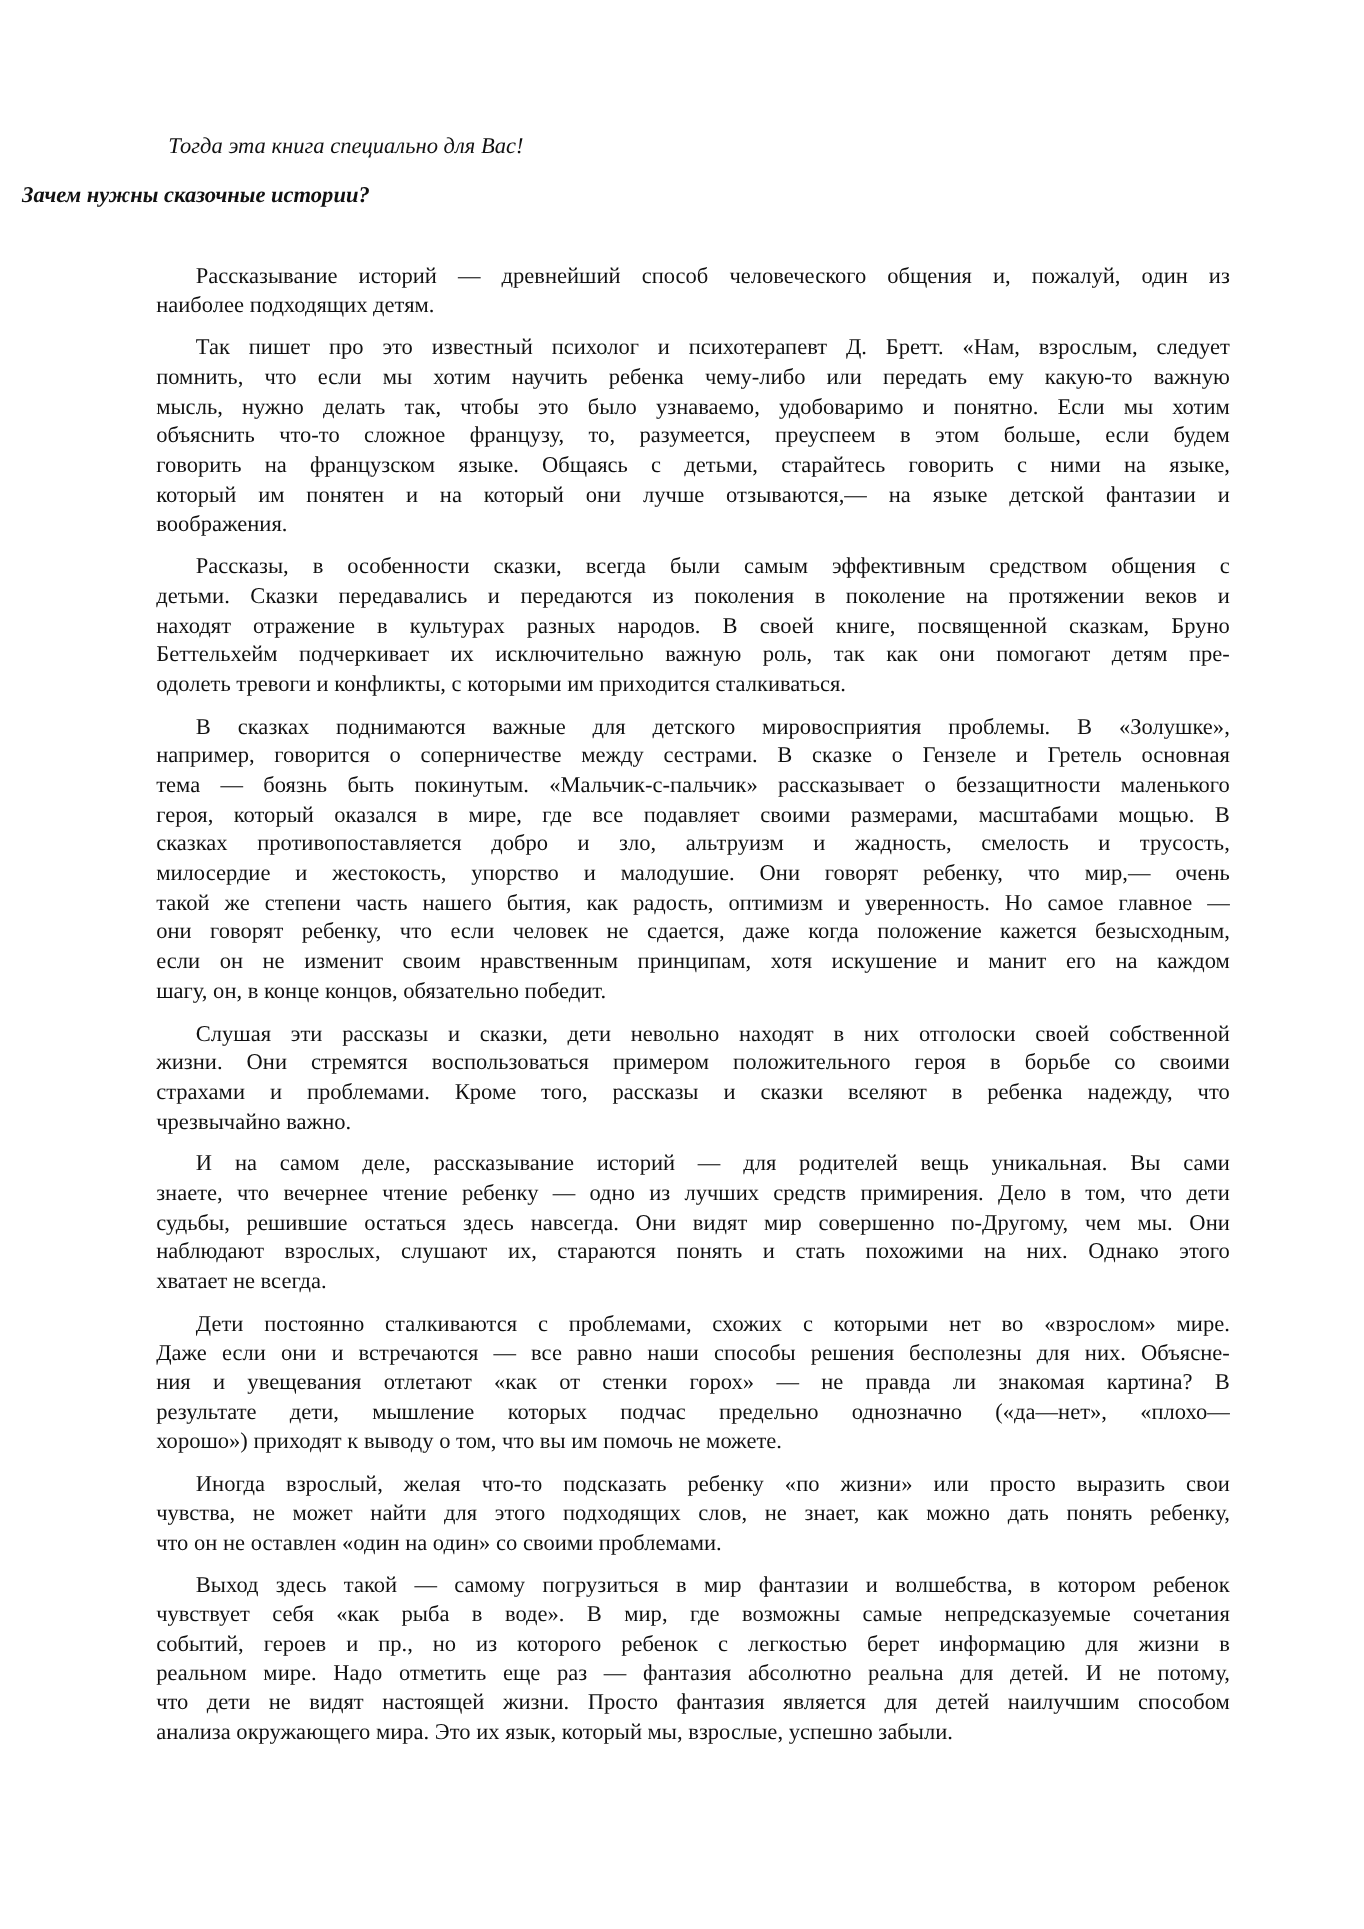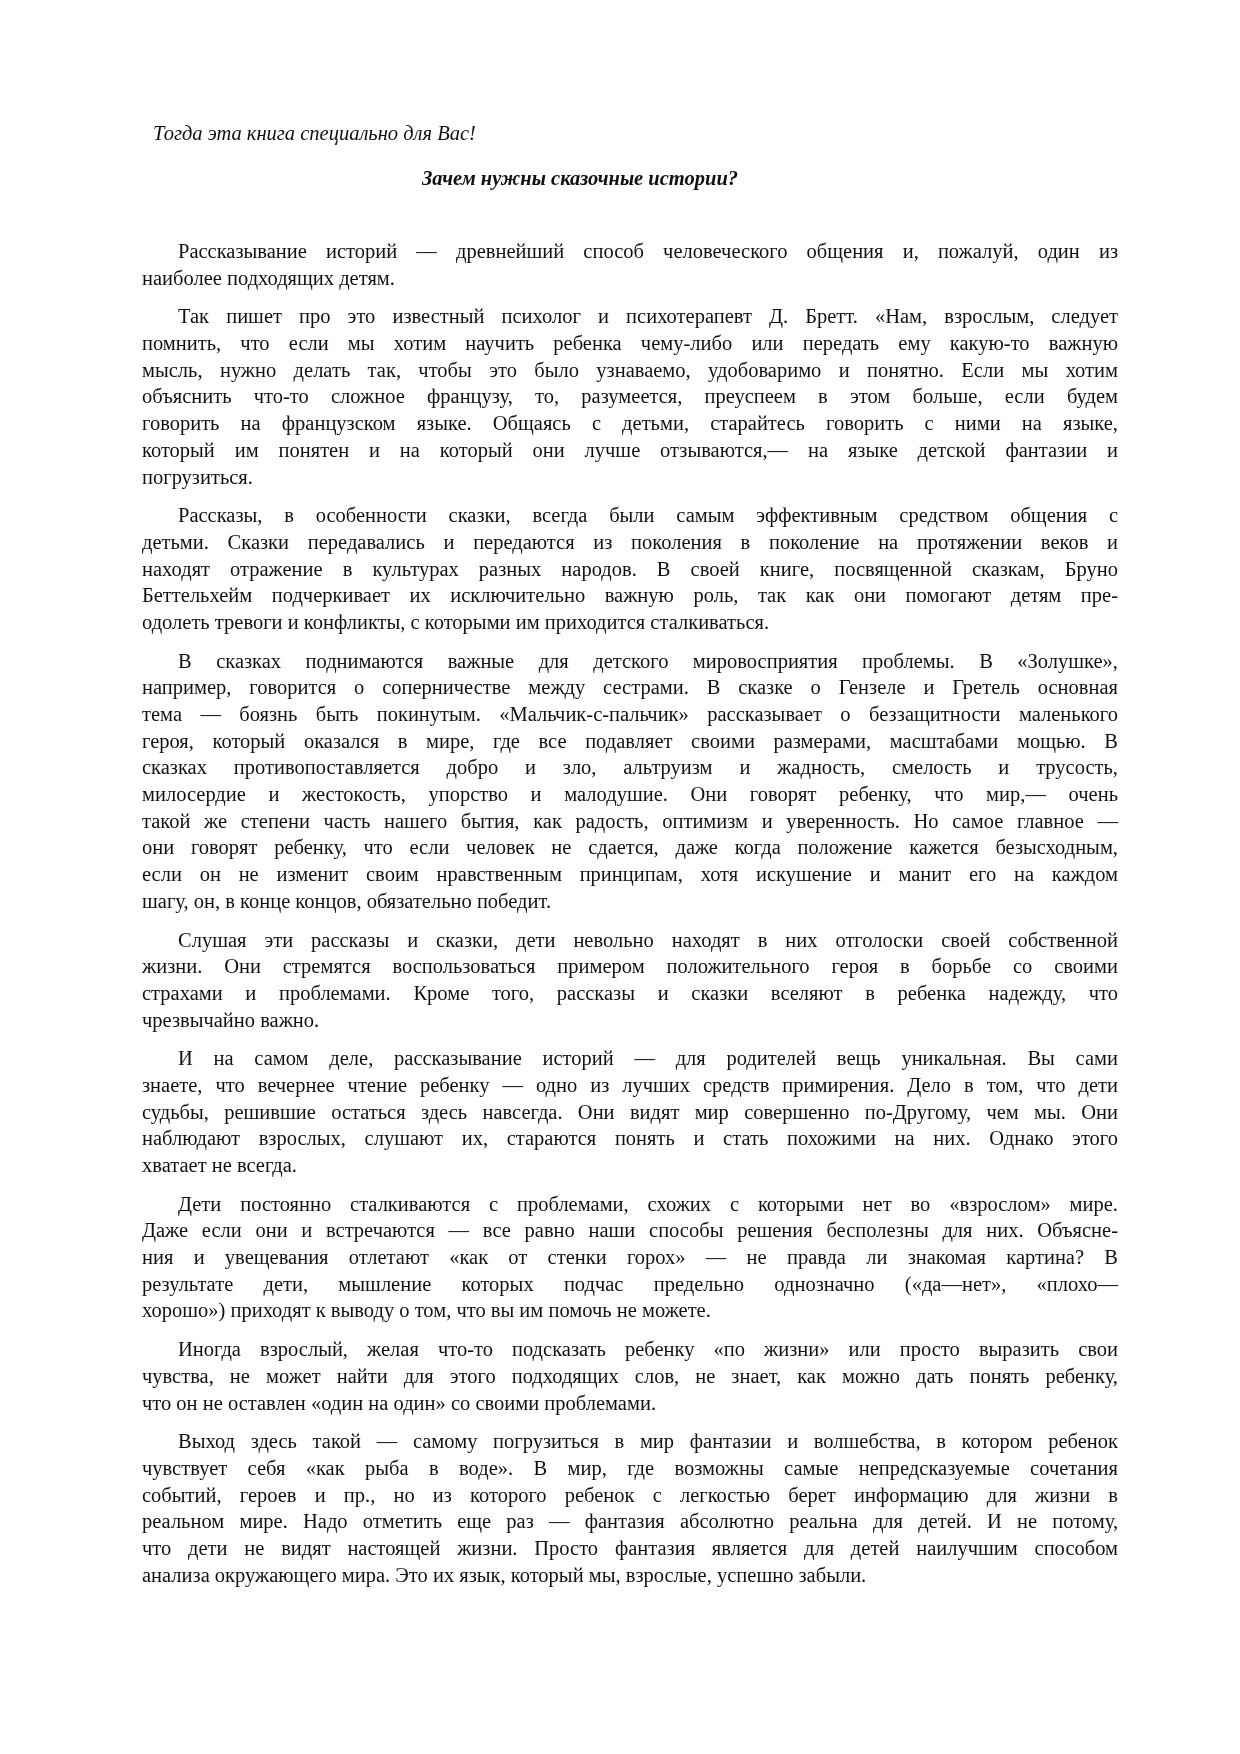--- a/index.html
+++ b/index.html
@@ -30,21 +30,20 @@
       font-size: 20.5px;
       line-height: 26px;
       white-space: nowrap;
       margin-top: 20px;
     }
     .section-title {
       position: absolute;
       left: 0;
       width: 1140px;
       top: 165px;
-      text-align: center;
       font-style: italic;
       font-weight: bold;
       font-size: 20.5px;
       line-height: 26px;
       padding-left: 20px;
       box-sizing: border-box;
     }
     .body-text {
       position: absolute;
       left: 130px;
@@ -81,21 +80,21 @@
         <span class="line first">Рассказывание историй — древнейший способ человеческого общения и, пожалуй, один из</span>
         <span class="line last">наиболее подходящих детям.</span>
       </div>
       <div class="paragraph">
         <span class="line first">Так пишет про это известный психолог и психотерапевт Д. Бретт. «Нам, взрослым, следует</span>
         <span class="line">помнить, что если мы хотим научить ребенка чему-либо или передать ему какую-то важную</span>
         <span class="line">мысль, нужно делать так, чтобы это было узнаваемо, удобоваримо и понятно. Если мы хотим</span>
         <span class="line">объяснить что-то сложное французу, то, разумеется, преуспеем в этом больше, если будем</span>
         <span class="line">говорить на французском языке. Общаясь с детьми, старайтесь говорить с ними на языке,</span>
         <span class="line">который им понятен и на который они лучше отзываются,— на языке детской фантазии и</span>
-        <span class="line last">погрузиться.</span>
+        <span class="line last">воображения.</span>
       </div>
       <div class="paragraph">
         <span class="line first">Рассказы, в особенности сказки, всегда были самым эффективным средством общения с</span>
         <span class="line">детьми. Сказки передавались и передаются из поколения в поколение на протяжении веков и</span>
         <span class="line">находят отражение в культурах разных народов. В своей книге, посвященной сказкам, Бруно</span>
         <span class="line">Беттельхейм подчеркивает их исключительно важную роль, так как они помогают детям пре-</span>
         <span class="line last">одолеть тревоги и конфликты, с которыми им приходится сталкиваться.</span>
       </div>
       <div class="paragraph">
         <span class="line first">В сказках поднимаются важные для детского мировосприятия проблемы. В «Золушке»,</span>

